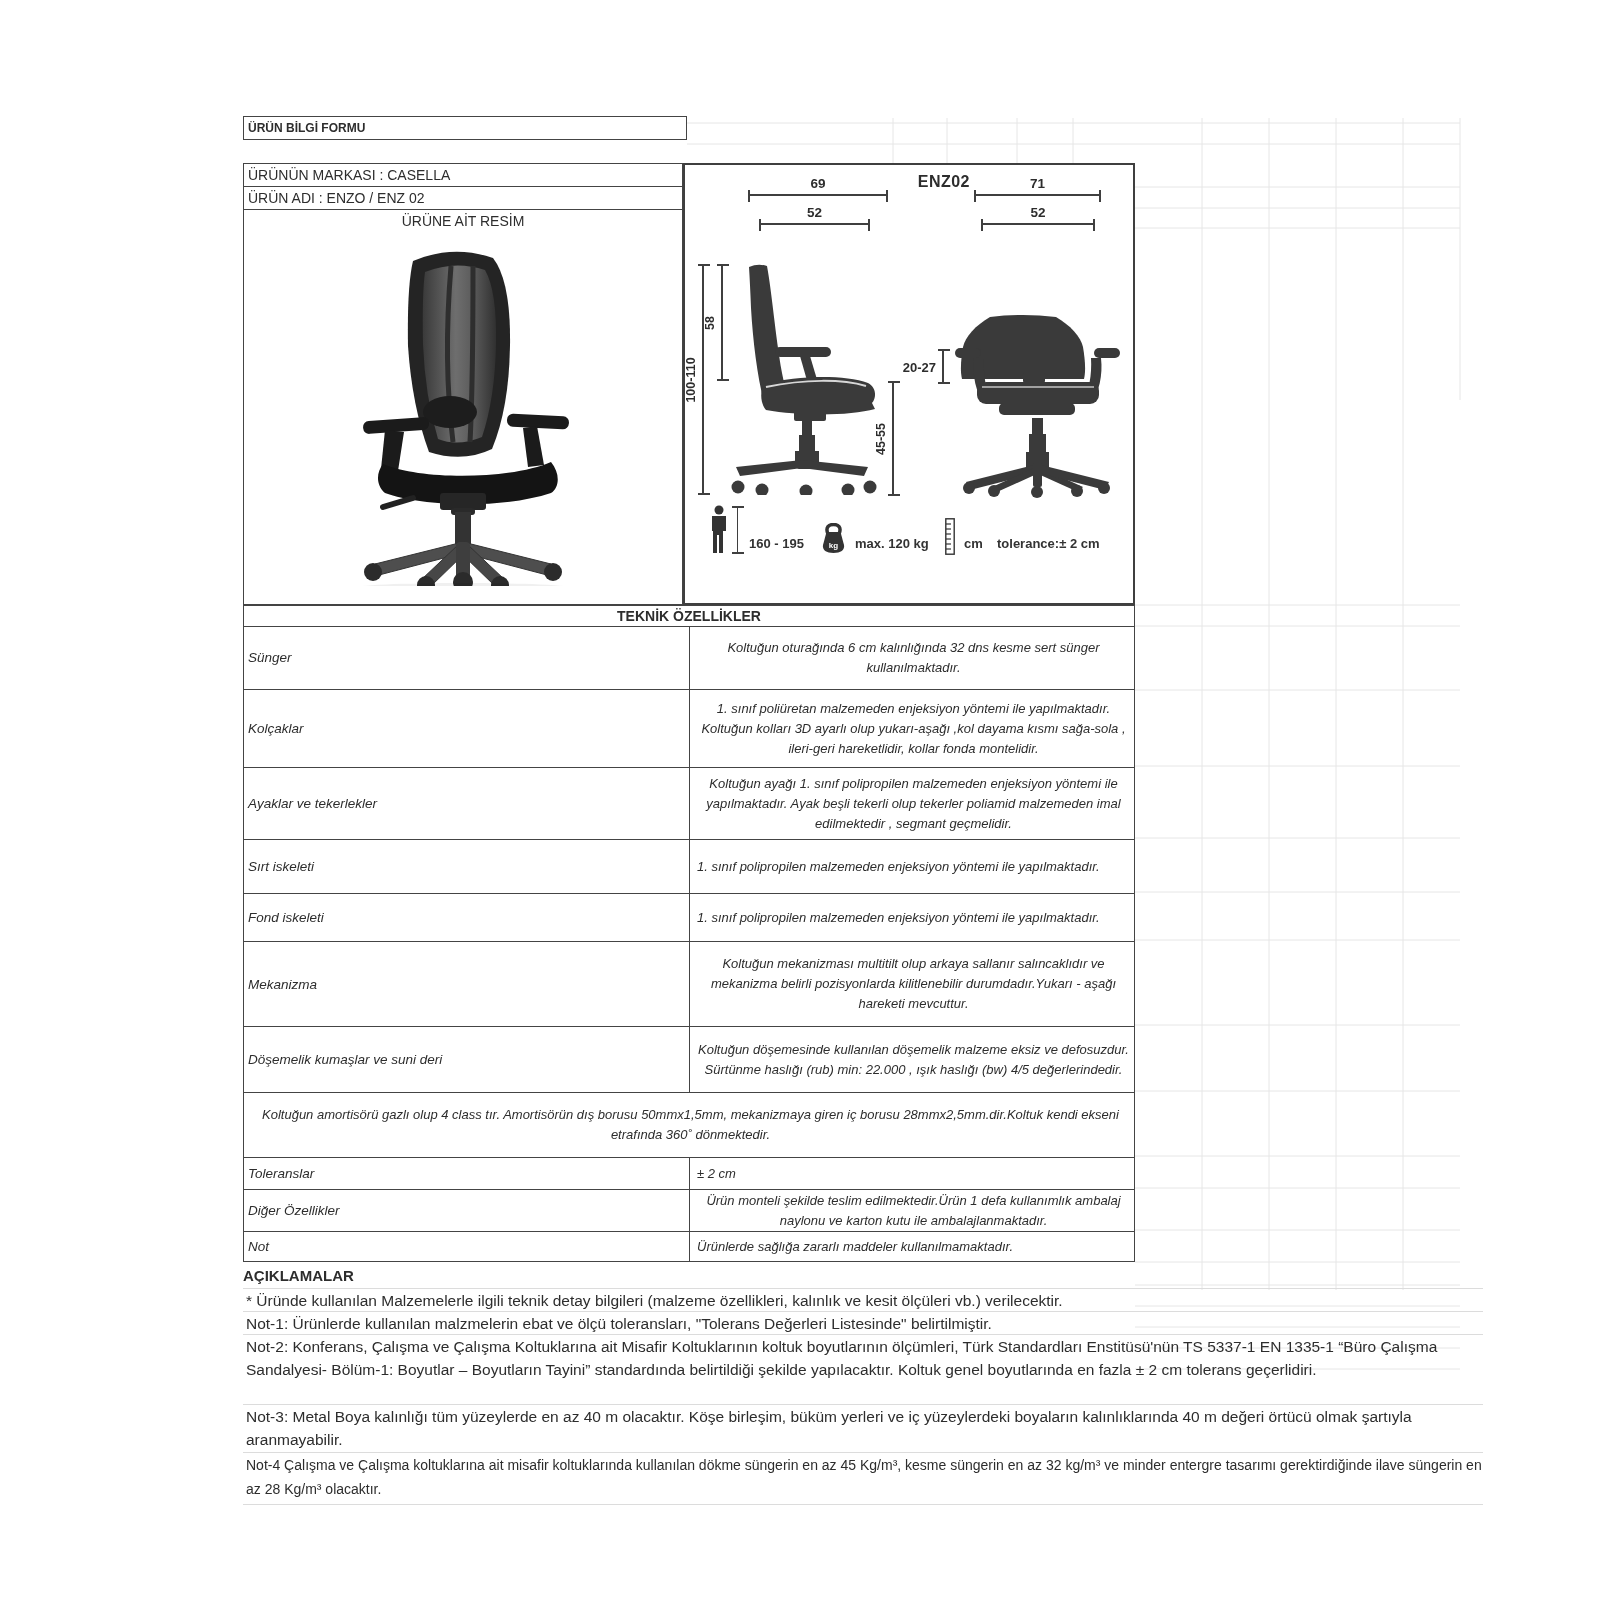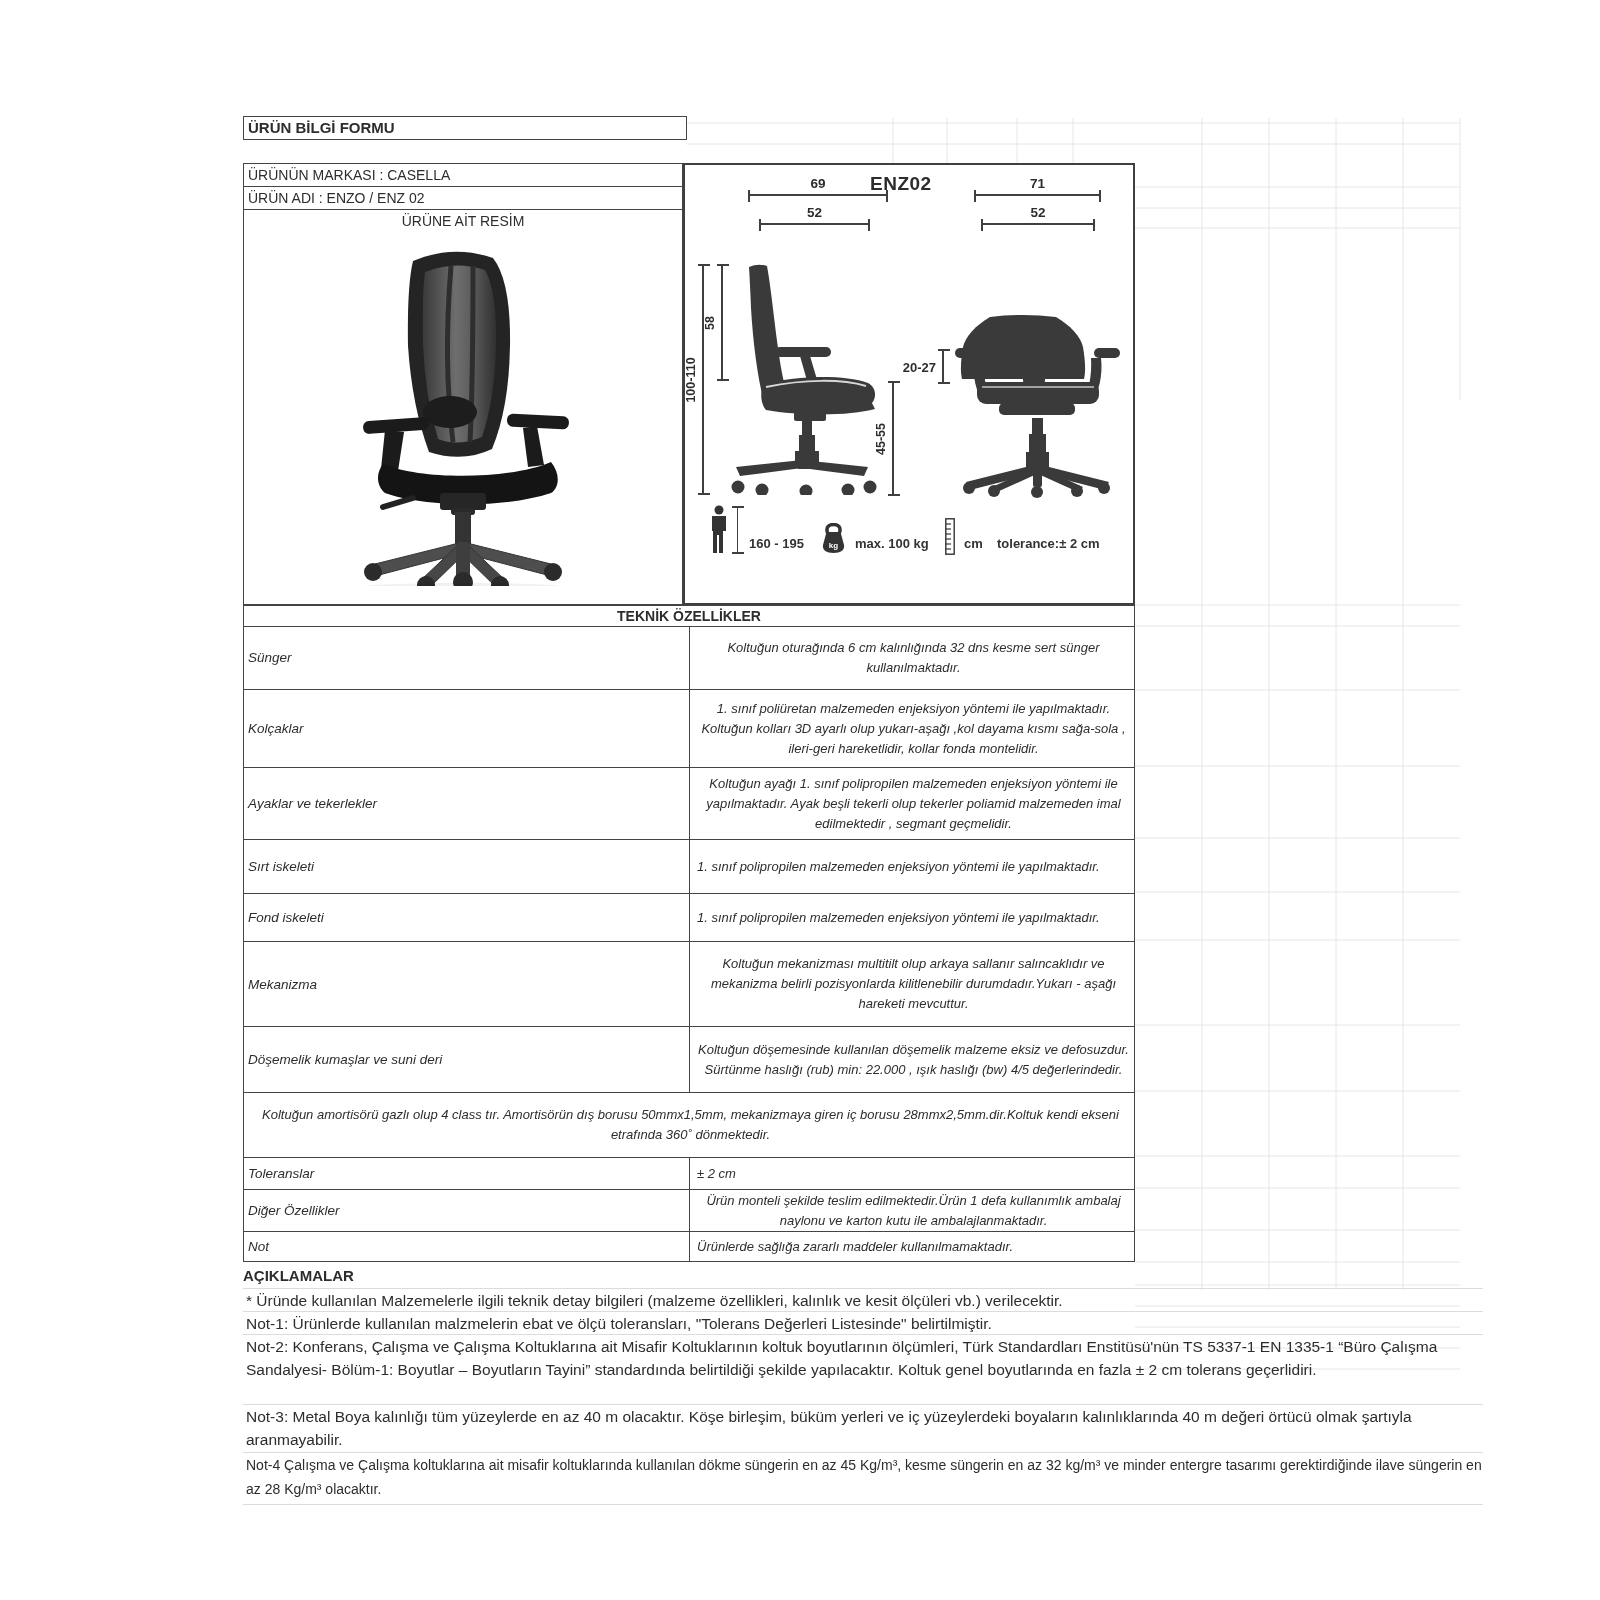--- a/index.html
+++ b/index.html
@@ -6,31 +6,31 @@
   .page{position:relative;width:1600px;height:1600px;background:#fff;overflow:hidden;
         font-family:"Liberation Sans",sans-serif;color:#2d2d2d;}
   .abs{position:absolute;box-sizing:border-box;}
 
   
   .grid-layer{position:absolute;left:0;top:0;pointer-events:none;}
   .grid-layer line{stroke:#e6e6e6;stroke-width:1;}
 
   
   .title-cell{left:243px;top:116px;width:444px;height:24px;border:1px solid #444;
-              font-size:15px;font-weight:bold;line-height:22px;padding-left:4px;}
+              font-size:12px;font-weight:bold;line-height:22px;padding-left:4px;}
   .info-box{left:243px;top:163px;width:440px;height:442px;border:1px solid #444;background:#fff;}
   .info-row{box-sizing:border-box;height:23px;border-bottom:1px solid #444;font-size:14px;
             line-height:22px;padding-left:4px;white-space:nowrap;}
   .info-row.center{text-align:center;padding-left:0;border-bottom:none;}
   .photo-wrap{position:absolute;left:50%;top:72px;transform:translateX(-50%);}
 
   
   .diagram-box{left:683px;top:163px;width:452px;height:442px;border:2px solid #3f3f3f;background:#fff;}
-  .model-label{position:absolute;left:185px;top:8px;width:100px;text-align:left;
-               font-size:19px;font-weight:bold;letter-spacing:.5px;}
+  .model-label{position:absolute;left:185px;top:8px;width:100px;text-align:right;
+               font-size:16px;font-weight:bold;letter-spacing:.5px;}
   .hdim{position:absolute;height:0;border-top:2px solid #3f3f3f;}
   .hdim::before,.hdim::after{content:"";position:absolute;top:-6px;width:2px;height:12px;background:#3f3f3f;}
   .hdim::before{left:-1px}.hdim::after{right:-1px}
   .hdim .hlbl{position:absolute;left:50%;top:-20px;transform:translateX(-50%);
               font-size:13.5px;font-weight:bold;}
   .vdim{position:absolute;width:0;border-left:2px solid #3f3f3f;}
   .vdim::before,.vdim::after{content:"";position:absolute;left:-6px;width:12px;height:2px;background:#3f3f3f;}
   .vdim::before{top:-1px}.vdim::after{bottom:-1px}
   .vdim .vlbl{position:absolute;left:-20px;top:50%;transform:translateY(-50%) rotate(180deg);
               writing-mode:vertical-rl;font-size:12.5px;font-weight:bold;white-space:nowrap;}
@@ -232,21 +232,21 @@
       </g>
     </svg>
     <div class="vdim" style="left:52px;top:342px;height:46px;border-left-width:1.5px;"></div>
     <span class="legend-label" style="left:64px;top:371px;">160 - 195</span>
 
     <svg class="abs" style="left:136px;top:358px;" width="25" height="31" viewBox="0 0 25 31">
       <path d="M7,11 C4,4 8,1.5 12.5,1.5 C17,1.5 21,4 18,11" fill="none" stroke="#333" stroke-width="3.5"></path>
       <path d="M5.5,9 h14 l3.5,13 c1,5 -3.5,8 -10.5,8 c-7,0 -11.5,-3 -10.5,-8 Z" fill="#333"></path>
       <text x="12.5" y="25" text-anchor="middle" font-size="8" font-weight="bold" fill="#fff" font-family="Liberation Sans, sans-serif">kg</text>
     </svg>
-    <span class="legend-label" style="left:170px;top:371px;">max. 100 kg</span>
+    <span class="legend-label" style="left:170px;top:371px;">max. 120 kg</span>
 
     <svg class="abs" style="left:260px;top:353px;" width="10" height="37" viewBox="0 0 10 37">
       <rect x="0.8" y="0.8" width="8.4" height="35.4" fill="#fff" stroke="#333" stroke-width="1.4"></rect>
       <g stroke="#333" stroke-width="1.2">
         <line x1="1" y1="6" x2="6" y2="6"></line>
           <line x1="1" y1="11" x2="6" y2="11"></line>
         <line x1="1" y1="16" x2="6" y2="16"></line>
           <line x1="1" y1="21" x2="6" y2="21"></line>
         <line x1="1" y1="26" x2="6" y2="26"></line>
           <line x1="1" y1="31" x2="6" y2="31"></line>

